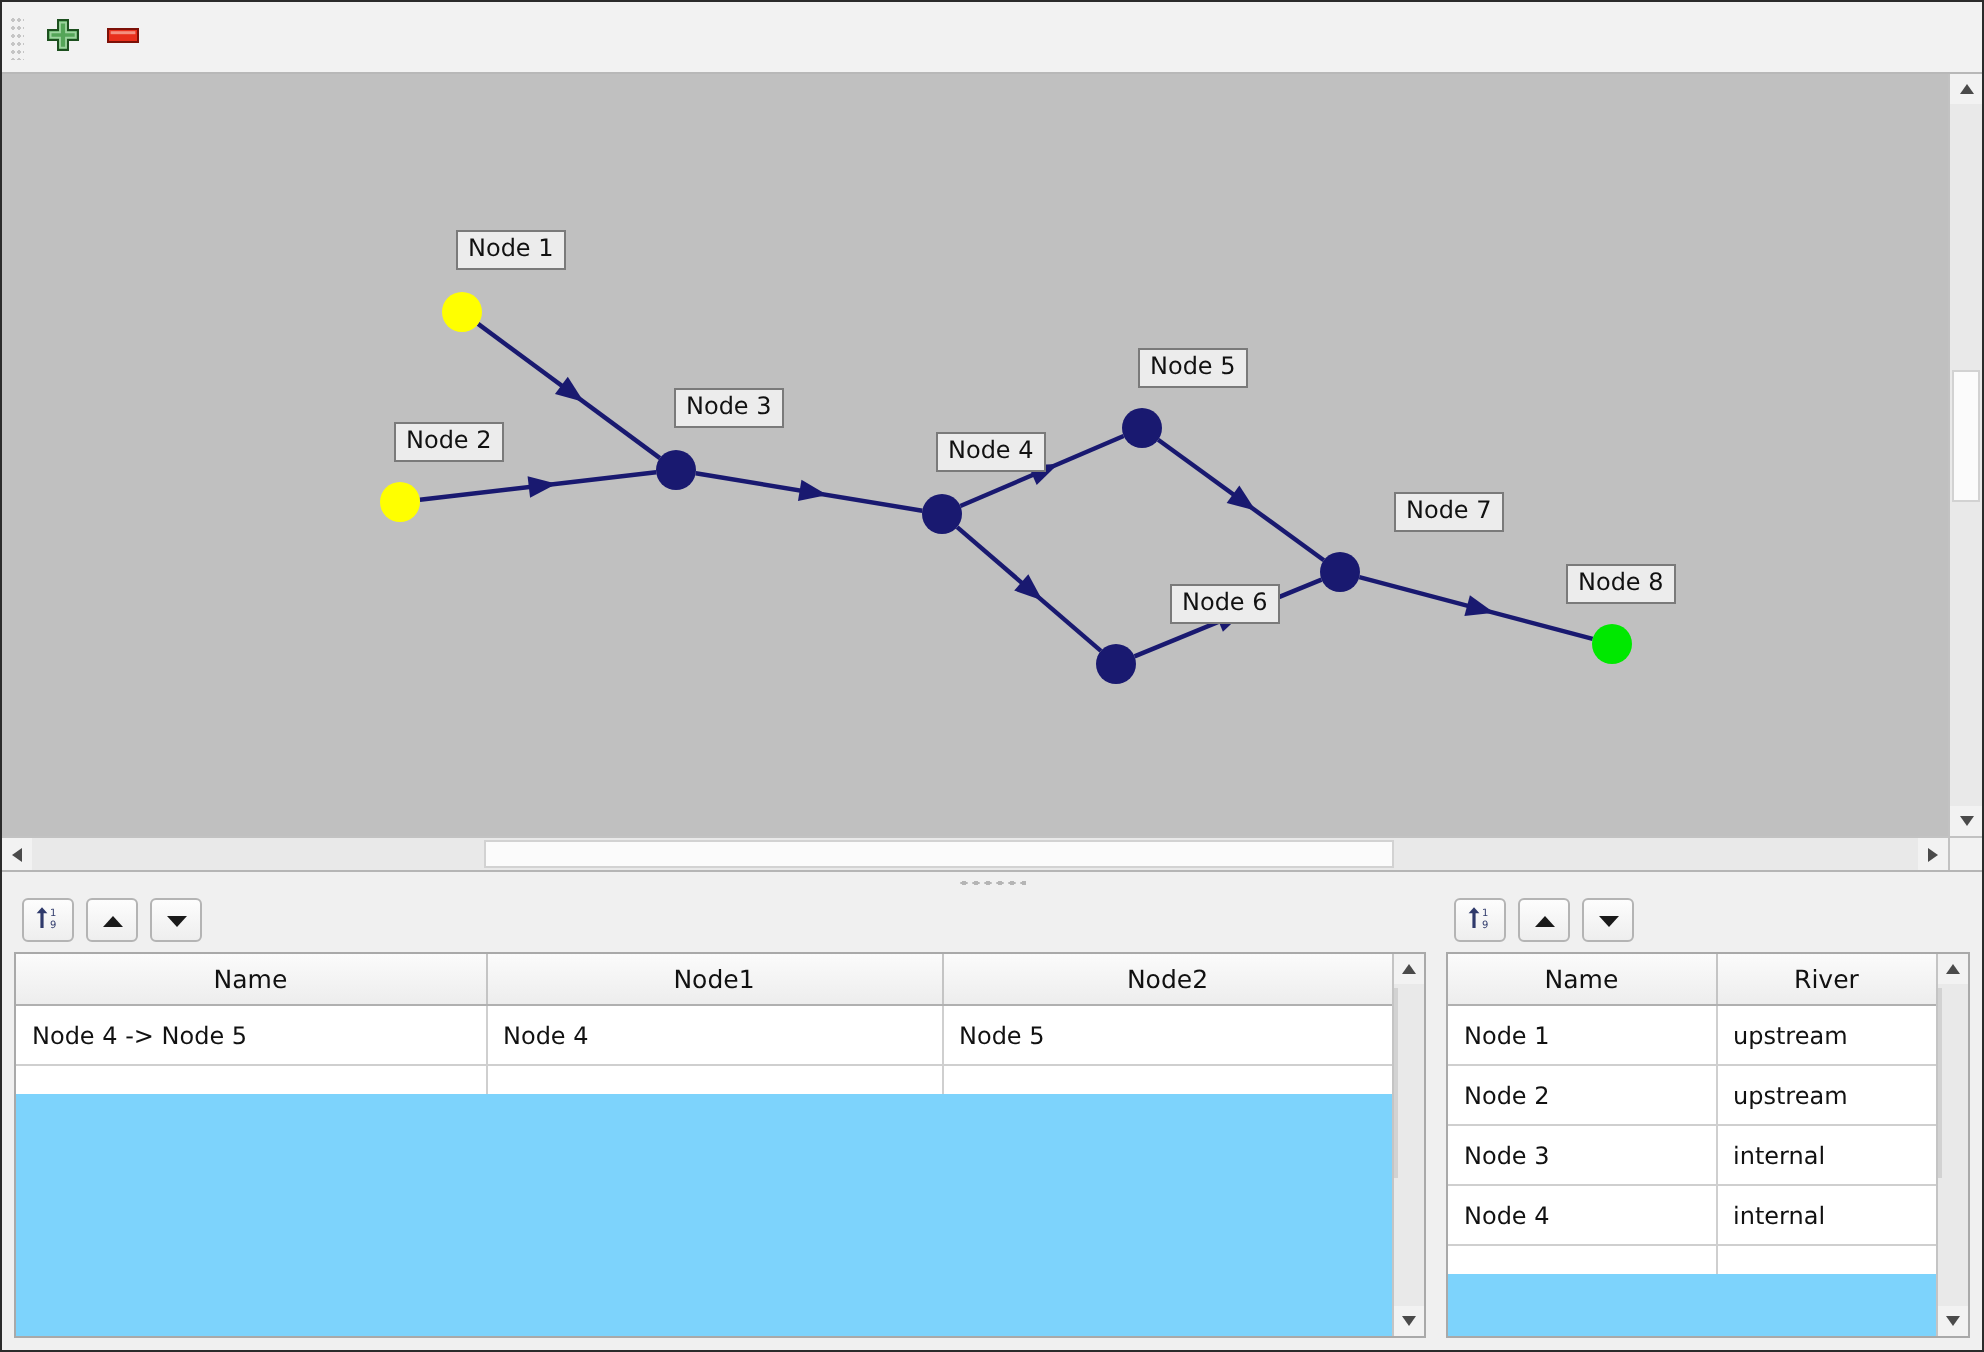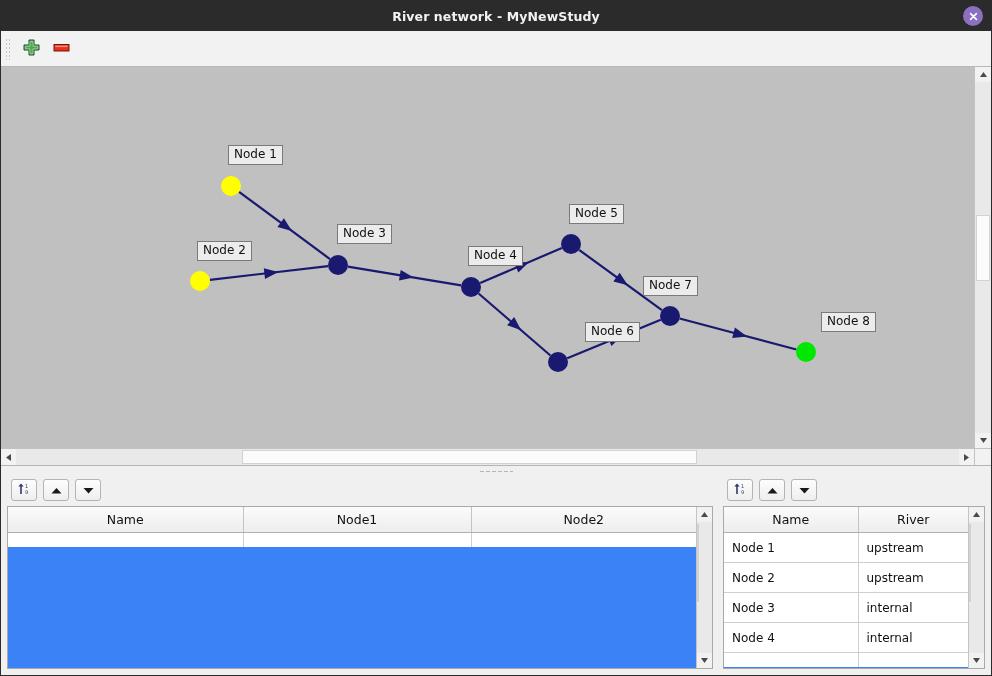--- a/index.html
+++ b/index.html
@@ -218,21 +218,21 @@
     align-items: center;
     justify-content: center;
     padding: 0;
   }
 
   .table-wrap {
     flex: 1 1 auto;
     display: flex;
     min-height: 0;
     border: 1px solid #a9a9a9;
-    background: #3b82f6;
+    background: #7dd3fc;
     box-sizing: border-box;
     justify-content: center;
   }
   .table-scroll {
     flex: 1 1 auto;
     overflow: hidden;
     min-width: 0;
   }
   table.grid {
     width: 100%;
@@ -271,28 +271,20 @@
     background: #f2f2f2;
     display: flex;
     flex-direction: column;
   }
 </style>
 </head>
 <body>
 
 <div class="window">
 
-  <div class="titlebar">
-    <div class="titlebar-text">River network - MyNewStudy</div>
-    <div class="close-btn">
-      <svg width="11" height="11" viewBox="0 0 11 11" aria-hidden="true">
-        <path d="M2.6 2.6 L8.4 8.4 M8.4 2.6 L2.6 8.4" stroke="#ffffff" stroke-width="1.6" stroke-linecap="round"></path>
-      </svg>
-    </div>
-  </div>
 
   <div class="toolbar">
     <div class="grip"></div>
 
     <button class="tool-btn">
       <span>
         <svg width="17" height="17" viewBox="0 0 17 17" aria-hidden="true">
           <path d="M6 1 H11 V6 H16 V11 H11 V16 H6 V11 H1 V6 H6 Z" fill="#55a558" stroke="#1d501f" stroke-width="1"></path>
           <path d="M7 2.3 H10 V7.2 H14.8 V9.8 H10 V14.8 H7 V9.8 H2.3 V7.2 H7 Z" fill="none" stroke="#9ed39f" stroke-width="0.9"></path>
         </svg>
@@ -347,22 +339,22 @@
               <circle cx="805" cy="285" r="10" fill="#00e800"></circle>
             </g>
         </svg>
         <div id="labels-layer">
             <div class="node-label" style="left: 227px; top: 78px;">Node 1</div>
             <div class="node-label" style="left: 196px; top: 174px;">Node 2</div>
             <div class="node-label" style="left: 336px; top: 157px;">Node 3</div>
             <div class="node-label" style="left: 467px; top: 179px;">Node 4</div>
             <div class="node-label" style="left: 568px; top: 137px;">Node 5</div>
             <div class="node-label" style="left: 584px; top: 255px;">Node 6</div>
-            <div class="node-label" style="left: 642px; top: 209px;">Node 7</div>
-            <div class="node-label" style="left: 820px; top: 245px;">Node 8</div>
+            <div class="node-label" style="left: 696px; top: 209px;">Node 7</div>
+            <div class="node-label" style="left: 782px; top: 245px;">Node 8</div>
           </div>
       </div>
 
       <div class="vscroll">
         <div class="sb-btn">
           <svg width="9" height="7" viewBox="0 0 9 7">
               <path d="M4.5 1 L8 6 L1 6 Z" fill="#4a4a4a"></path>
             </svg>
         </div>
         <div class="sb-track">
@@ -439,20 +431,25 @@
                 <col>
               </colgroup>
             <thead>
                 <tr id="branch-head">
                   <th>Name</th>
                   <th>Node1</th>
                   <th>Node2</th>
                 </tr>
               </thead>
             <tbody id="branch-body">
+                <tr>
+                  <td>Node 4 -&gt; Node 5</td>
+                  <td>Node 4</td>
+                  <td>Node 5</td>
+                </tr>
                 <tr class="filler">
                   <td></td>
                   <td></td>
                   <td></td>
                 </tr>
               </tbody>
           </table>
         </div>
         <div class="tbl-vscroll">
           <div class="sb-btn">

